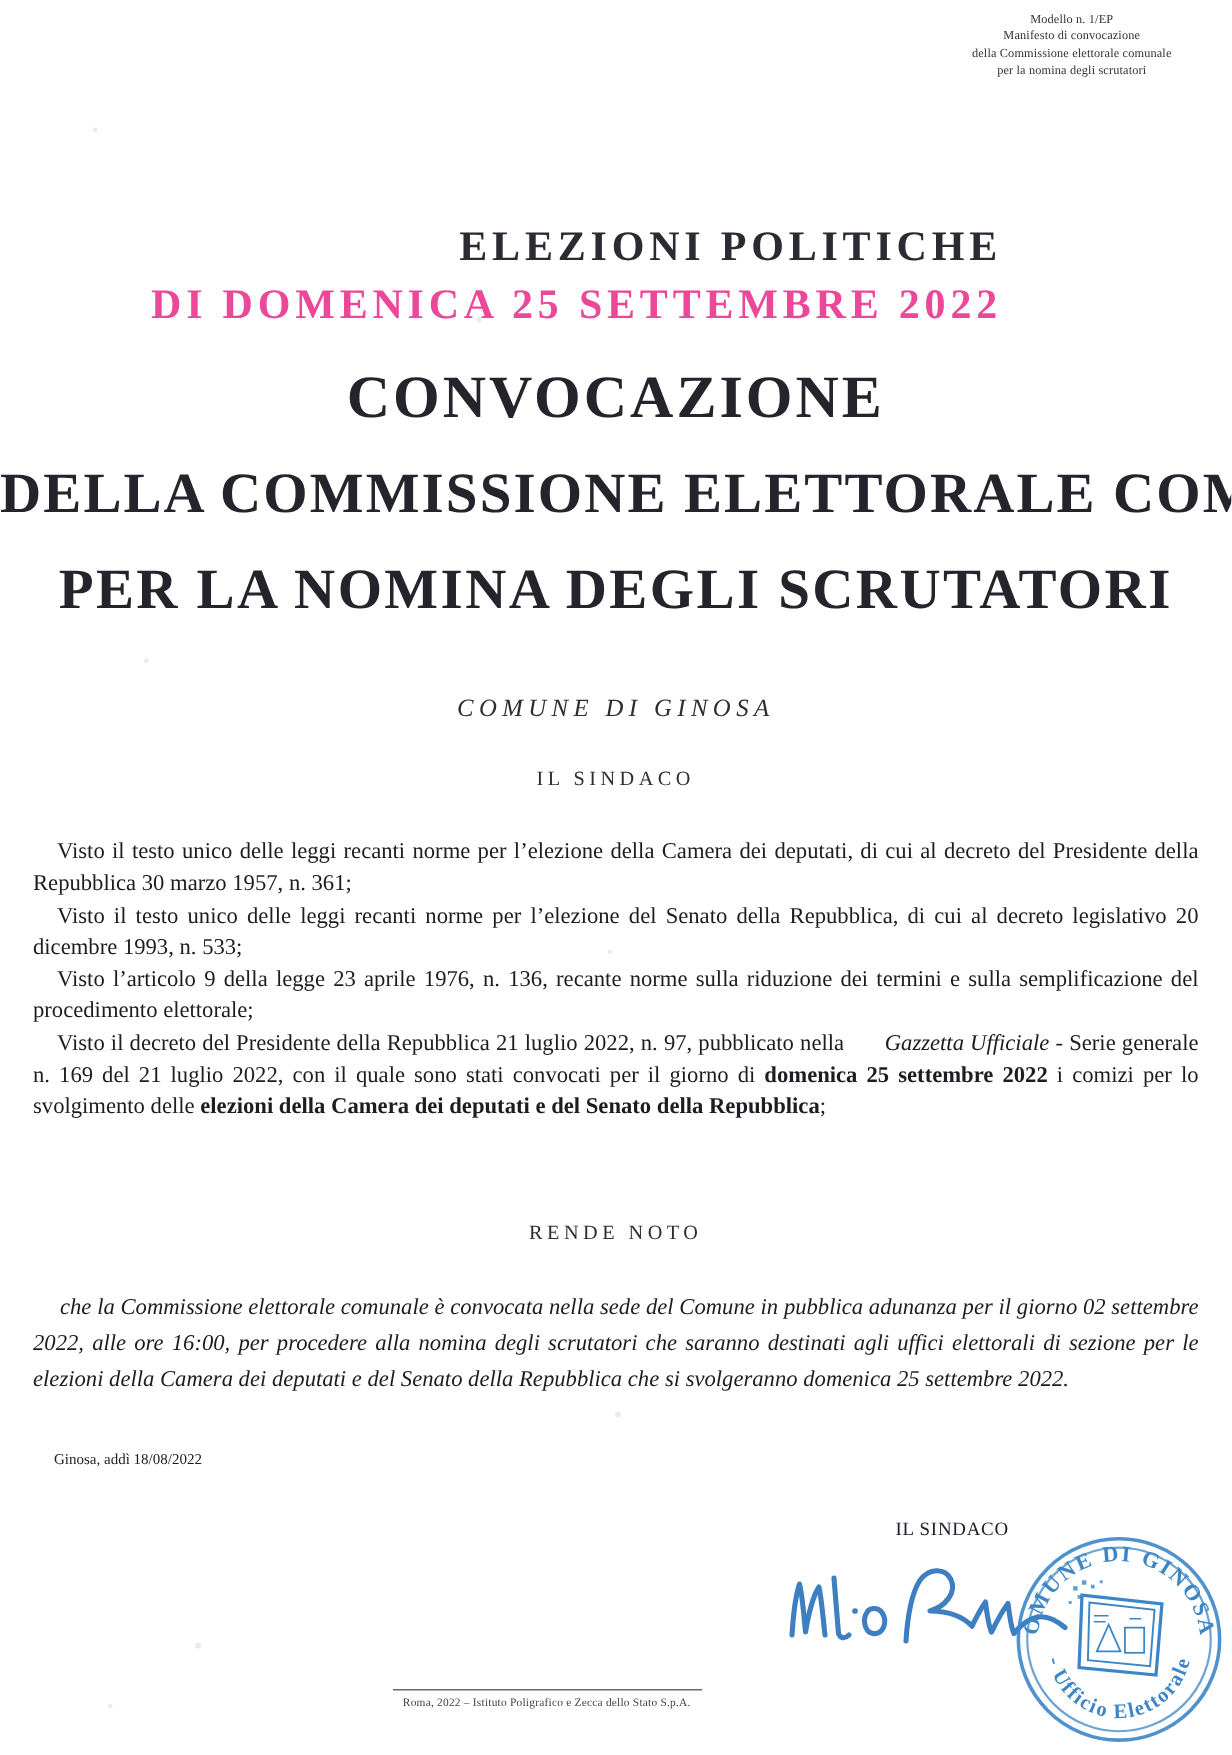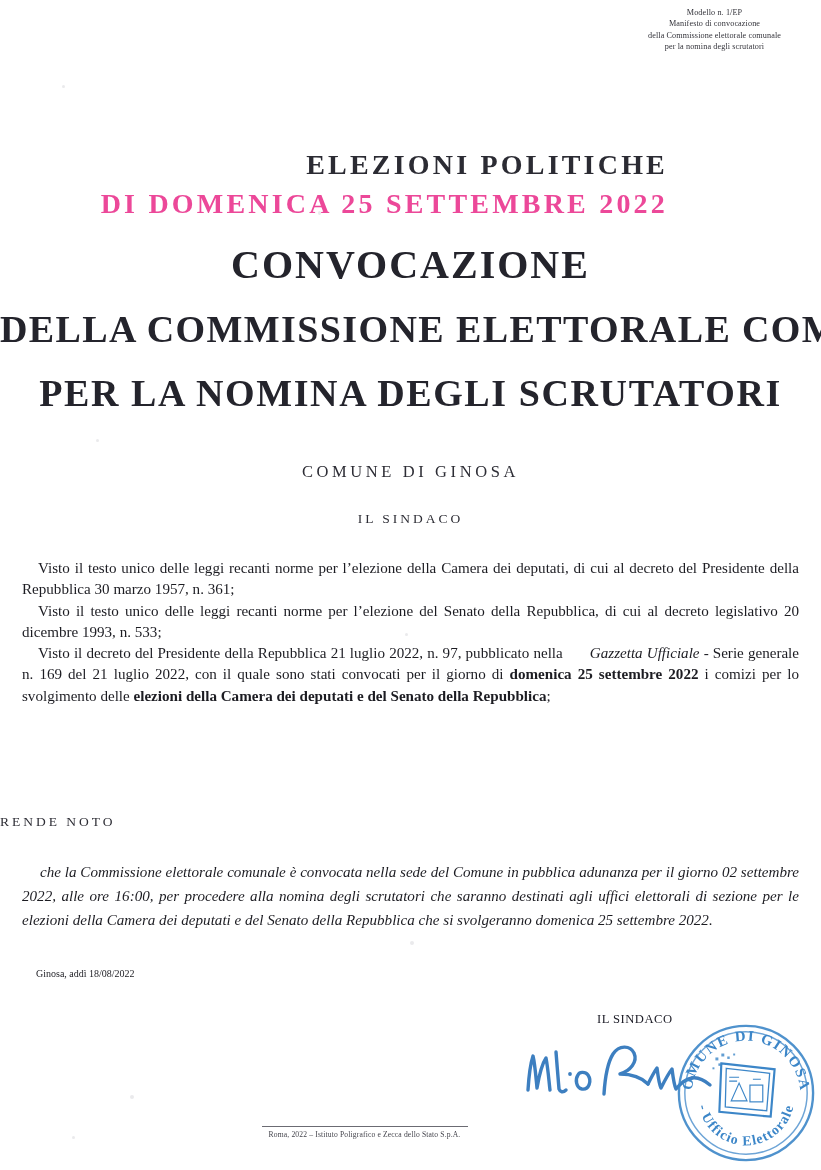--- a/index.html
+++ b/index.html
@@ -80,20 +80,21 @@
   .comune-line {
     position: absolute;
     top: 462px;
     left: 0;
     width: 821px;
     text-align: center;
     font-size: 16.5px;
     letter-spacing: 3.6px;
     color: #2d2d35;
     font-weight: 400;
+    font-style: italic;
   }
   .sindaco-line {
     position: absolute;
     top: 511px;
     left: 0;
     width: 821px;
     text-align: center;
     font-size: 13.5px;
     letter-spacing: 3.0px;
     color: #2d2d35;
@@ -117,20 +118,21 @@
     hyphens: none;
   }
   .para b { font-weight: 700; }
   .para i { font-style: italic; margin-left: 23px; }
 
   .rende-noto {
     position: absolute;
     top: 814px;
     left: 0;
     width: 821px;
+    text-align: center;
     font-size: 13.5px;
     letter-spacing: 3.0px;
     color: #2d2d35;
   }
 
   .notice-block {
     position: absolute;
     top: 860px;
     left: 22px;
     width: 777px;
@@ -230,20 +232,21 @@
     <div class="bt-row"><span class="bigtitle bt2">DELLA COMMISSIONE ELETTORALE COMUNALE</span></div>
     <div class="bt-row"><span class="bigtitle bt3">PER LA NOMINA DEGLI SCRUTATORI</span></div>
   </div>
 
   <div class="comune-line">COMUNE DI GINOSA</div>
   <div class="sindaco-line">IL SINDACO</div>
 
   <div class="body-block">
     <p class="para">Visto il testo unico delle leggi recanti norme per l’elezione della Camera dei deputati, di cui al decreto del Presidente della Repubblica 30 marzo 1957, n. 361;</p>
     <p class="para">Visto il testo unico delle leggi recanti norme per l’elezione del Senato della Repubblica, di cui al decreto legislativo 20 dicembre 1993, n. 533;</p>
+    <p class="para">Visto l’articolo 9 della legge 23 aprile 1976, n. 136, recante norme sulla riduzione dei termini e sulla semplificazione del procedimento elettorale;</p>
     <p class="para"><span>Visto il decreto del Presidente della Repubblica 21 luglio 2022, n. 97, pubblicato nella </span><i>Gazzetta Ufficiale</i><span> - Serie generale n. 169 del 21 luglio 2022, con il quale sono stati convocati per il giorno di </span><b>domenica 25 settembre 2022</b><span> i comizi per lo svolgimento delle </span><b>elezioni della Camera dei deputati e del Senato della Repubblica</b><span>;</span></p>
   </div>
 
   <div class="rende-noto">RENDE NOTO</div>
 
   <div class="notice-block">
     <p class="notice-para">che la Commissione elettorale comunale è convocata nella sede del Comune in pubblica adunanza per il giorno 02 settembre 2022, alle ore 16:00, per procedere alla nomina degli scrutatori che saranno destinati agli uffici elettorali di sezione per le elezioni della Camera dei deputati e del Senato della Repubblica che si svolgeranno domenica 25 settembre 2022.</p>
   </div>
 
   <div class="place-date">Ginosa, addì 18/08/2022</div>

